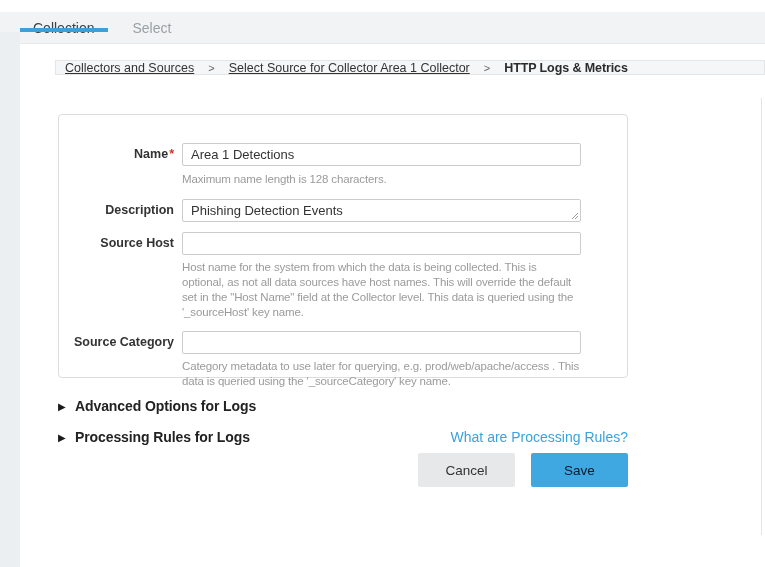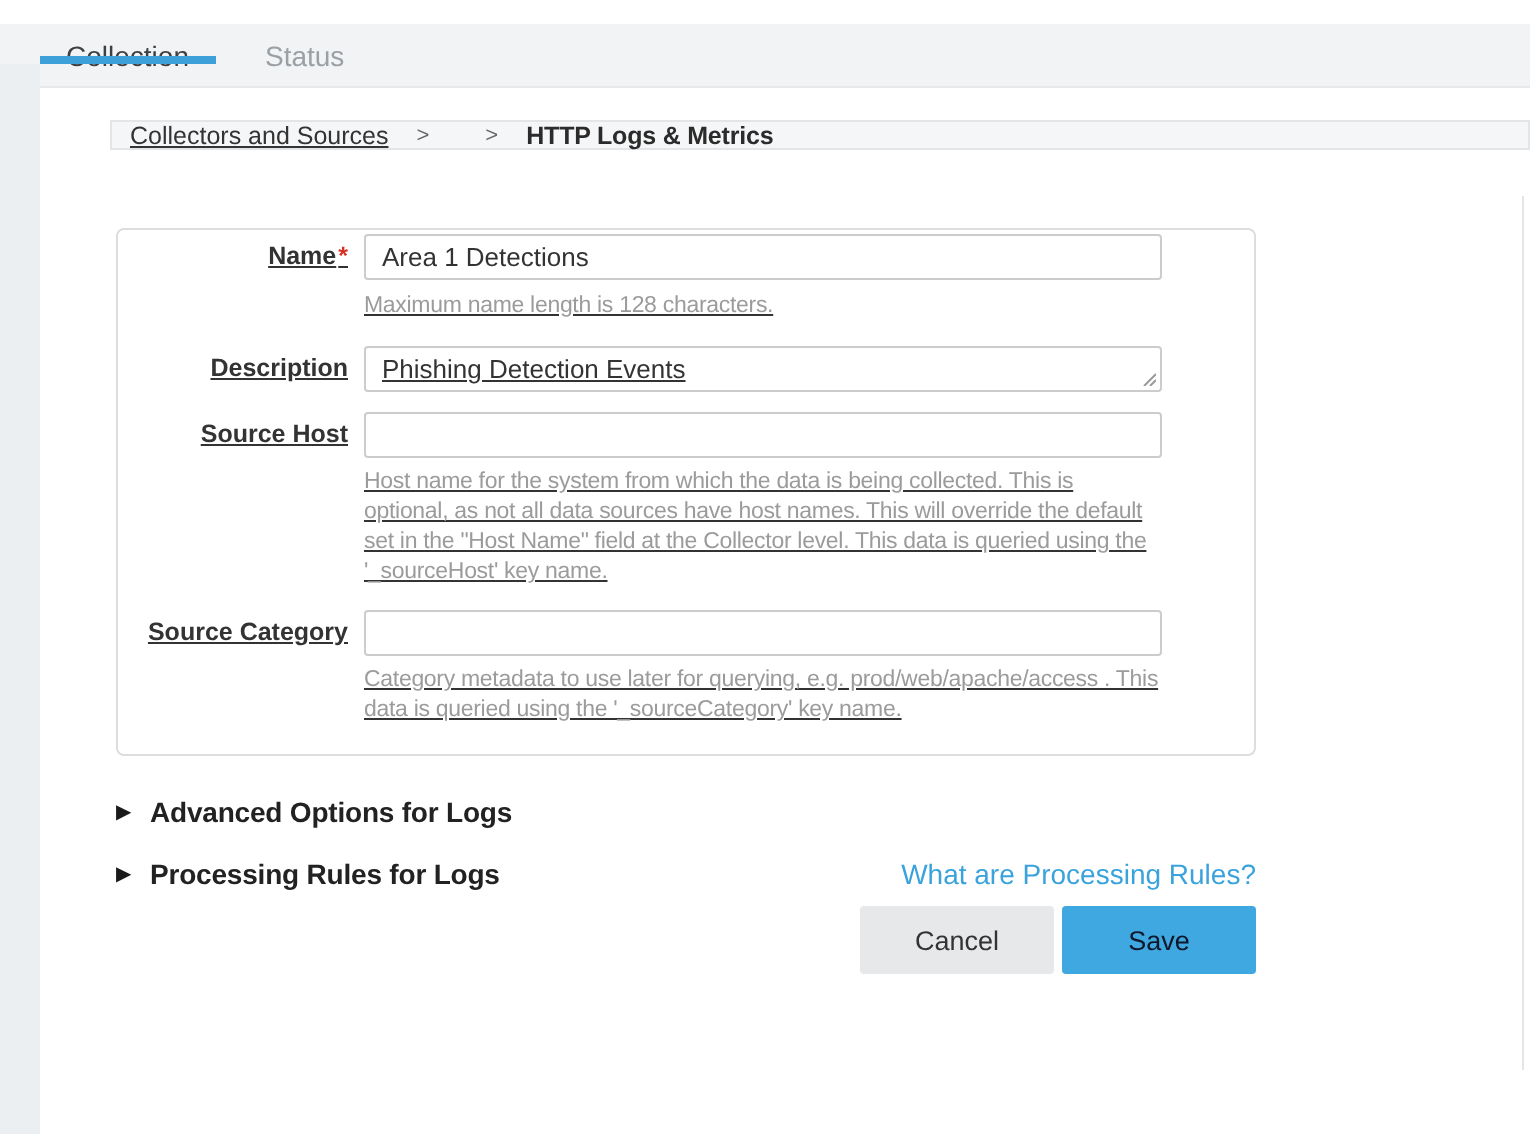--- a/index.html
+++ b/index.html
@@ -55,22 +55,21 @@
   .crumb-link { color:#333; text-decoration:underline; cursor:pointer; }
   .crumb-sep { color:#666; font-size:11px; margin:0 14px; }
   .crumb-current { color:#2b2b2b; font-weight:bold; letter-spacing:-0.1px; }
 
   
   .card {
     position:absolute; left:58px; top:114px; width:570px; height:264px;
     background:#fff;
     border:1px solid #dcdddf;
     border-radius:4px;
-    padding-top:2px;
-    text-decoration:underline;
+    padding-top:28px;
   }
   .form-row { display:flex; }
   .form-label {
     width:123px; text-align:right; padding-right:8px; padding-top:4px;
     font-size:12.5px; font-weight:bold; color:#333; white-space:nowrap;
   }
   .req { color:#d93025; margin-left:1px; }
   .form-field { width:399px; }
   .text-input {
     width:399px; height:23px;
@@ -115,48 +114,49 @@
   .section-toggle { display:flex; align-items:center; cursor:pointer; }
   .tri-icon {
     font-size:10px; color:#1a1a1a; width:17px; display:inline-block;
   }
   .section-title { font-size:14px; font-weight:bold; color:#222; letter-spacing:-0.1px; }
   .help-link { font-size:14px; color:#3aa3dc; cursor:pointer; }
 
   
   .actions {
     position:absolute; left:58px; top:453px; width:570px;
-    display:flex; justify-content:flex-end; gap:4px;
+    display:flex; justify-content:flex-end; gap:16px;
   }
   .btn {
     height:34px; min-width:97px;
     border:none; border-radius:2px;
     font-family:"Liberation Sans", sans-serif;
     font-size:13.5px;
     padding:0 26px;
     cursor:pointer;
   }
   .btn-cancel { background:#e7e8e9; color:#333; }
   .btn-save { background:#3fa8e0; color:#0f172a; }
 </style>
 </head>
 <body>
 
 <div class="tabbar">
   <div class="tab active">Collection</div>
-  <div class="tab inactive">Status</div>
+  <div class="tab inactive">Select</div>
 </div>
 <div class="tab-underline"></div>
 
 <div class="side-strip"></div>
 <div class="right-edge"></div>
 
 <div class="breadcrumb">
   <span class="crumb-link">Collectors and Sources</span>
   <span class="crumb-sep">&gt;</span>
+  <span class="crumb-link">Select Source for Collector Area 1 Collector</span>
   <span class="crumb-sep">&gt;</span>
   <span class="crumb-current">HTTP Logs &amp; Metrics</span>
 </div>
 
 <div class="card">
 
   <div class="form-row">
     <div class="form-label"><span>Name</span><span class="req">*</span></div>
     <div class="form-field">
       <input class="text-input" type="text" value="Area 1 Detections" style="">

